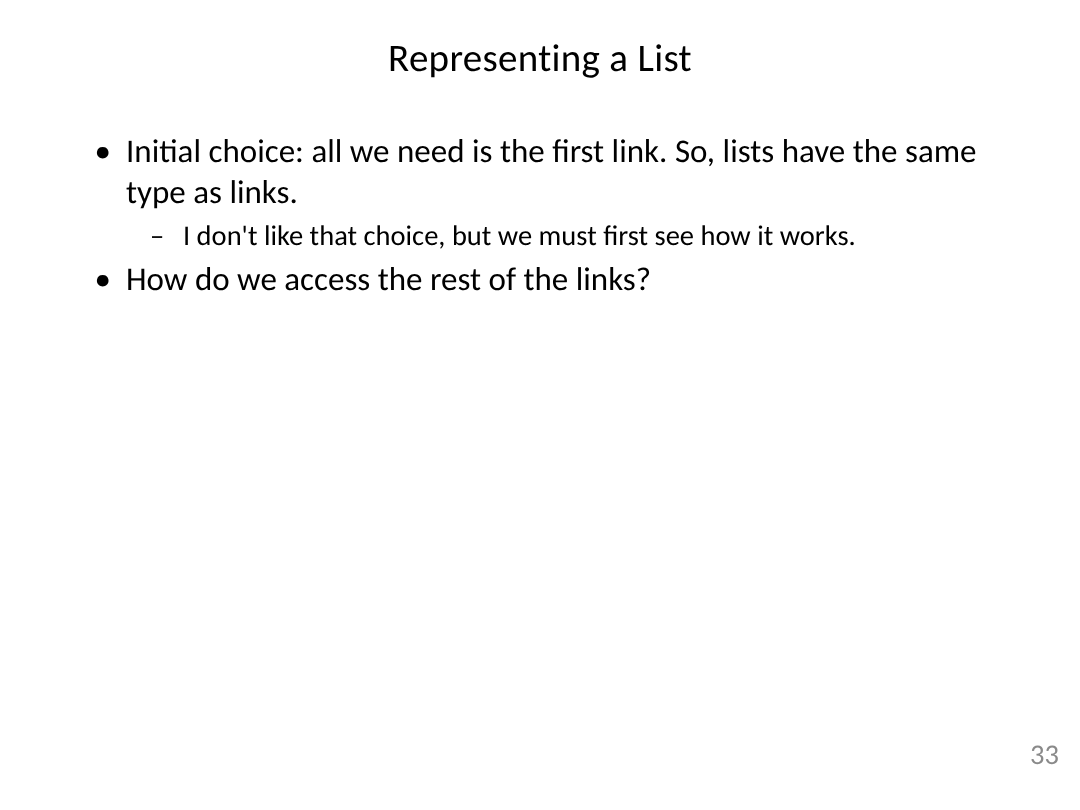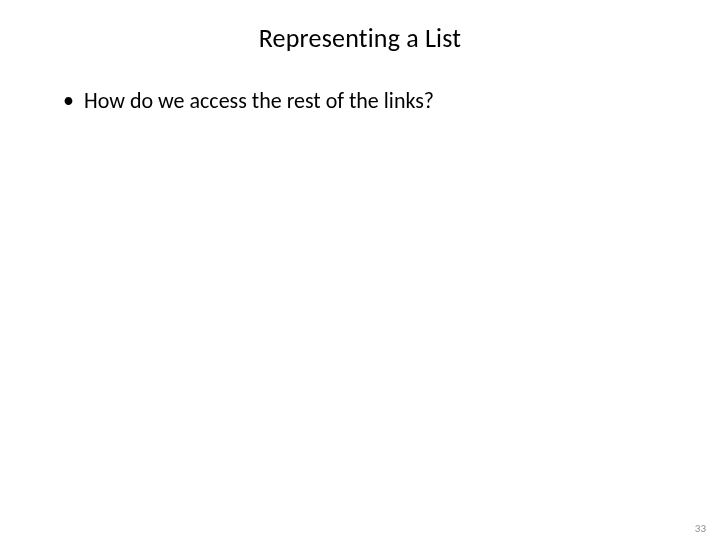--- a/index.html
+++ b/index.html
@@ -65,34 +65,42 @@
     }
     ul.level2 > li::before {
       content: "–";
       position: absolute;
       left: 4px;
       top: 0;
       font-size: 19px;
     }
     .page-number {
       position: absolute;
-      bottom: 5px;
+      bottom: 25px;
       right: 14px;
-      font-size: 11px;
+      font-size: 19px;
       color: #8a8a8a;
     }
   </style>
 </head>
 <body>
 
 <div class="slide">
   <h1 class="title">Representing a List</h1>
 
   <div class="content">
     <ul class="level1">
       <li>
+        <span>Initial choice: all we need is the first link. So, lists have the same type as links.</span>
+        <ul class="level2">
+          <li>
+            <span>I don't like that choice, but we must first see how it works.</span>
+          </li>
+        </ul>
+      </li>
+      <li>
         <span>How do we access the rest of the links?</span>
       </li>
     </ul>
   </div>
 
   <div class="page-number">33</div>
 </div>
 
 </body></html>

